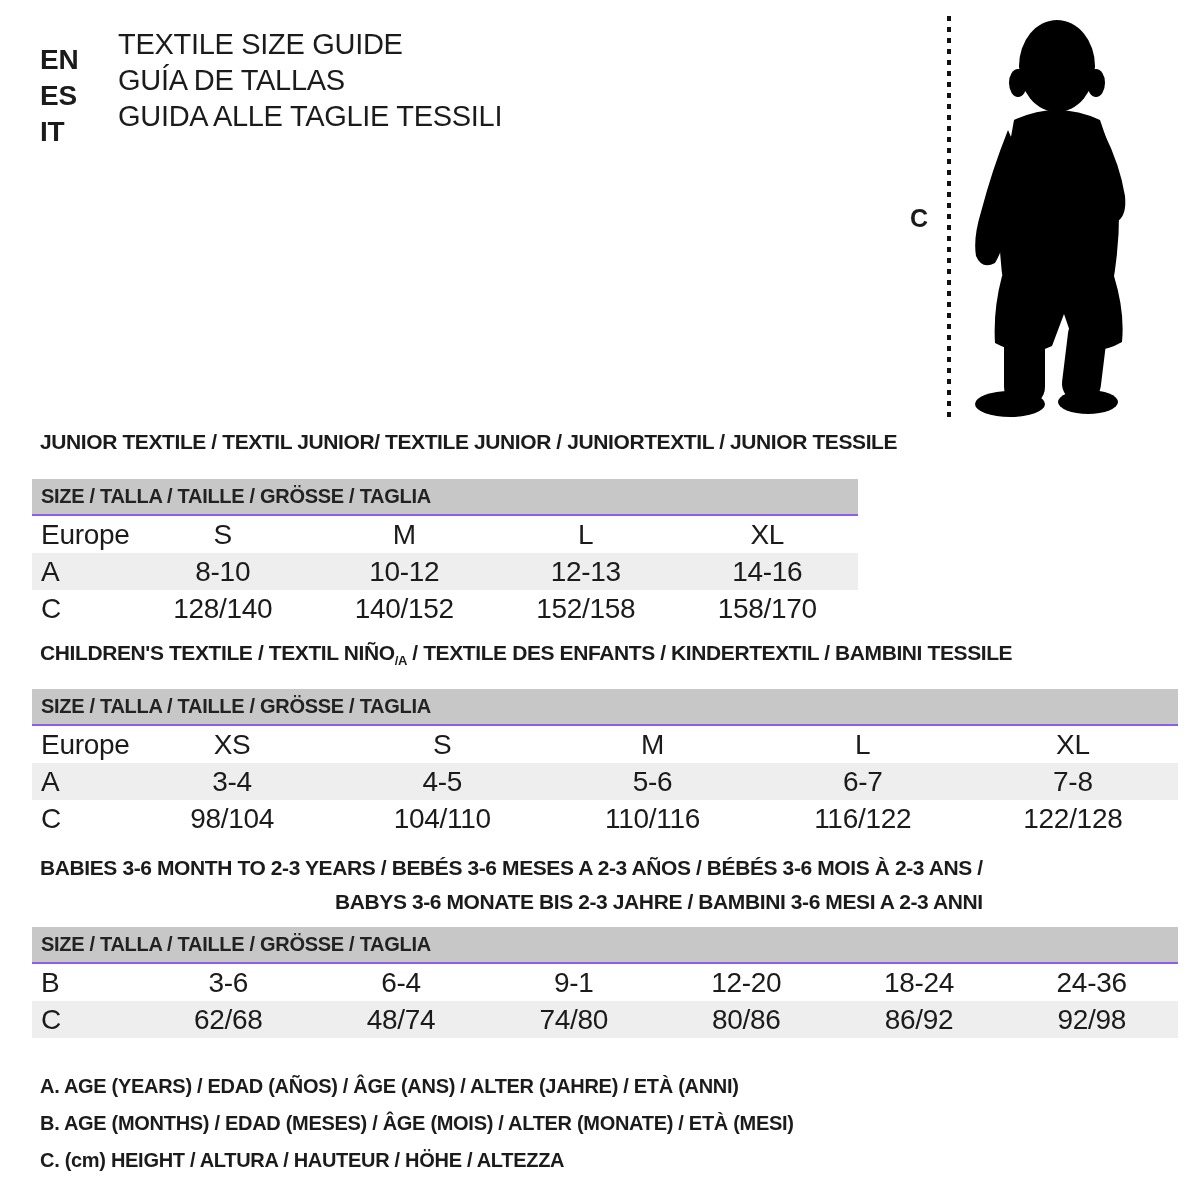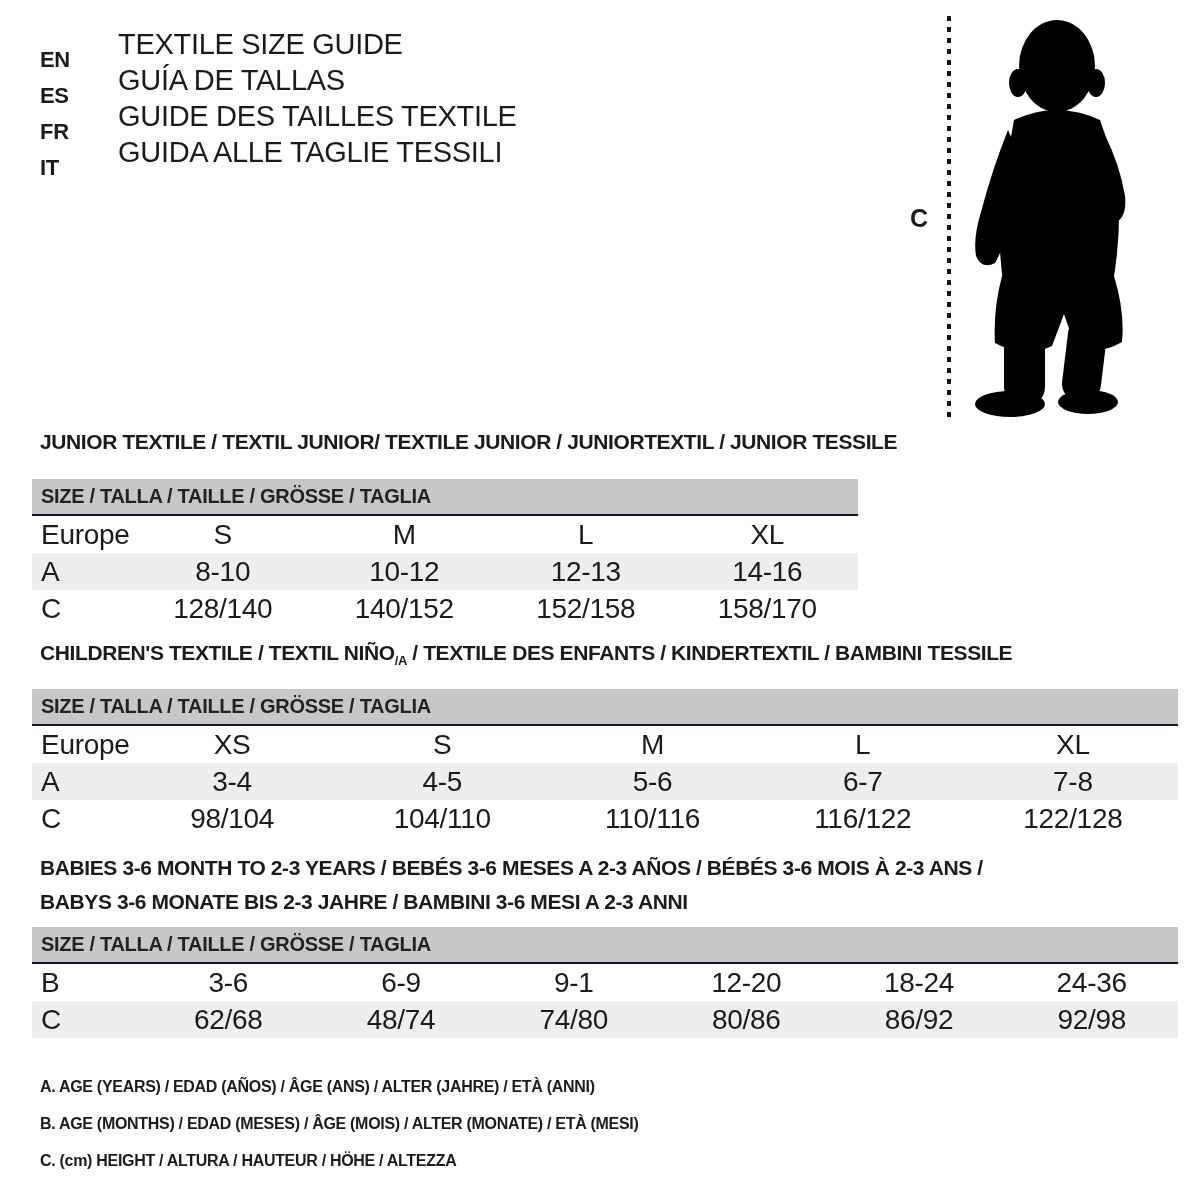--- a/index.html
+++ b/index.html
@@ -4,75 +4,71 @@
 <style>
   html,body { margin:0; padding:0; background:#ffffff; }
   .page {
     position:relative; width:1200px; height:1200px; background:#ffffff;
     font-family:"Liberation Sans", sans-serif; color:#1b1b1b; overflow:hidden;
     -webkit-font-smoothing:antialiased;
   }
   
   .lang-list { position:absolute; left:40px; top:26px; }
   .lang-row { display:flex; height:36px; align-items:center; }
-  .lang-code  { width:78px; font-size:22px; font-weight:700; letter-spacing:-0.3px;margin-top:32px; }
+  .lang-code  { width:78px; font-size:28px; font-weight:700; letter-spacing:-0.3px;margin-top:32px; }
   .lang-title { font-size:29px; font-weight:400; letter-spacing:-0.3px; }
 
   
   .figure { position:absolute; left:890px; top:0; width:310px; height:440px; }
   .dash-line { position:absolute; left:56px; top:16px; }
   .c-label { position:absolute; left:20px; top:204px; font-size:25px; font-weight:700; }
   .toddler { position:absolute; left:74px; top:20px; }
 
   
-  .section-title { position:absolute; font-size:21px; font-weight:700; letter-spacing:-0.4px; white-space:nowrap; }
+  .section-title { position:absolute; font-size:21px; font-weight:700; letter-spacing:-0.4px; white-space:nowrap;text-align:right; }
   .junior-title   { left:40px; top:430px; }
   .children-title { left:40px; top:641px; }
   .babies-title   { left:40px; top:851px; line-height:34px; }
   .sub-a { font-size:13px; font-weight:700; position:relative; top:5px; }
 
   
   .size-table { position:absolute; }
   .junior-table   { left:32px; top:479px; width:826px;  }
   .children-table { left:32px; top:689px; width:1146px; }
   .babies-table   { left:32px; top:927px; width:1146px; }
   .table-bar {
-    height:37px; background:#c7c7c7; border-bottom:2px solid #0f172a;
+    height:37px; background:#c7c7c7; border-bottom:2px solid #8b5cf6;
     display:flex; align-items:center; padding-left:9px; box-sizing:border-box;
     font-size:20px; font-weight:700; letter-spacing:-0.3px; color:#222;
   }
   .t-row { display:grid; height:37px; align-items:center; }
   .junior-table   .t-row { grid-template-columns:100px repeat(4,1fr); }
   .children-table .t-row { grid-template-columns:95px  repeat(5,1fr); }
   .babies-table   .t-row { grid-template-columns:110px repeat(6,1fr); }
   .t-row.shaded { background:#eeeeee; }
   .cell { text-align:center; font-size:28px; font-weight:400; letter-spacing:-0.3px; }
   .cell.rlabel { text-align:left; padding-left:9px; }
 
   
   .legend { position:absolute; left:40px; top:1068px; }
-  .legend-line { height:37px; display:flex; align-items:center; font-size:16px; font-weight:700; letter-spacing:-0.3px; white-space:nowrap; }
+  .legend-line { height:37px; display:flex; align-items:center; font-size:20px; font-weight:700; letter-spacing:-0.3px; white-space:nowrap; }
 </style>
 </head>
 <body>
 
 <div class="page">
 
   <div class="lang-list">
     <div class="lang-row">
       <span class="lang-code">EN</span>
       <span class="lang-title">TEXTILE SIZE GUIDE</span>
     </div>
     <div class="lang-row">
       <span class="lang-code">ES</span>
       <span class="lang-title">GUÍA DE TALLAS</span>
-    </div>
-    <div class="lang-row">
-      <span class="lang-code">FR</span>
-      <span class="lang-title">GUIDE DES TAILLES TEXTILE</span>
     </div>
     <div class="lang-row">
       <span class="lang-code">IT</span>
       <span class="lang-title">GUIDA ALLE TAGLIE TESSILI</span>
     </div>
   </div>
 
   <div class="figure">
     <svg class="dash-line" width="6" height="404" viewBox="0 0 6 404">
       <line x1="3" y1="0" x2="3" y2="404" stroke="#111" stroke-width="4" stroke-dasharray="5 6"></line>
@@ -155,21 +151,21 @@
   <div class="section-title babies-title">
     <div>BABIES 3-6 MONTH TO 2-3 YEARS / BEBÉS 3-6 MESES A 2-3 AÑOS / BÉBÉS 3-6 MOIS À 2-3 ANS /</div>
     <div>BABYS 3-6 MONATE BIS 2-3 JAHRE / BAMBINI 3-6 MESI A 2-3 ANNI</div>
   </div>
 
   <div class="size-table babies-table">
     <div class="table-bar">SIZE / TALLA / TAILLE / GRÖSSE / TAGLIA</div>
     <div class="t-row">
       <span class="cell rlabel">B</span>
       <span class="cell">3-6</span>
-      <span class="cell">6-9</span>
+      <span class="cell">6-4</span>
       <span class="cell">9-1</span>
       <span class="cell">12-20</span>
       <span class="cell">18-24</span>
       <span class="cell">24-36</span>
     </div>
     <div class="t-row shaded">
       <span class="cell rlabel">C</span>
       <span class="cell">62/68</span>
       <span class="cell">48/74</span>
       <span class="cell">74/80</span>

